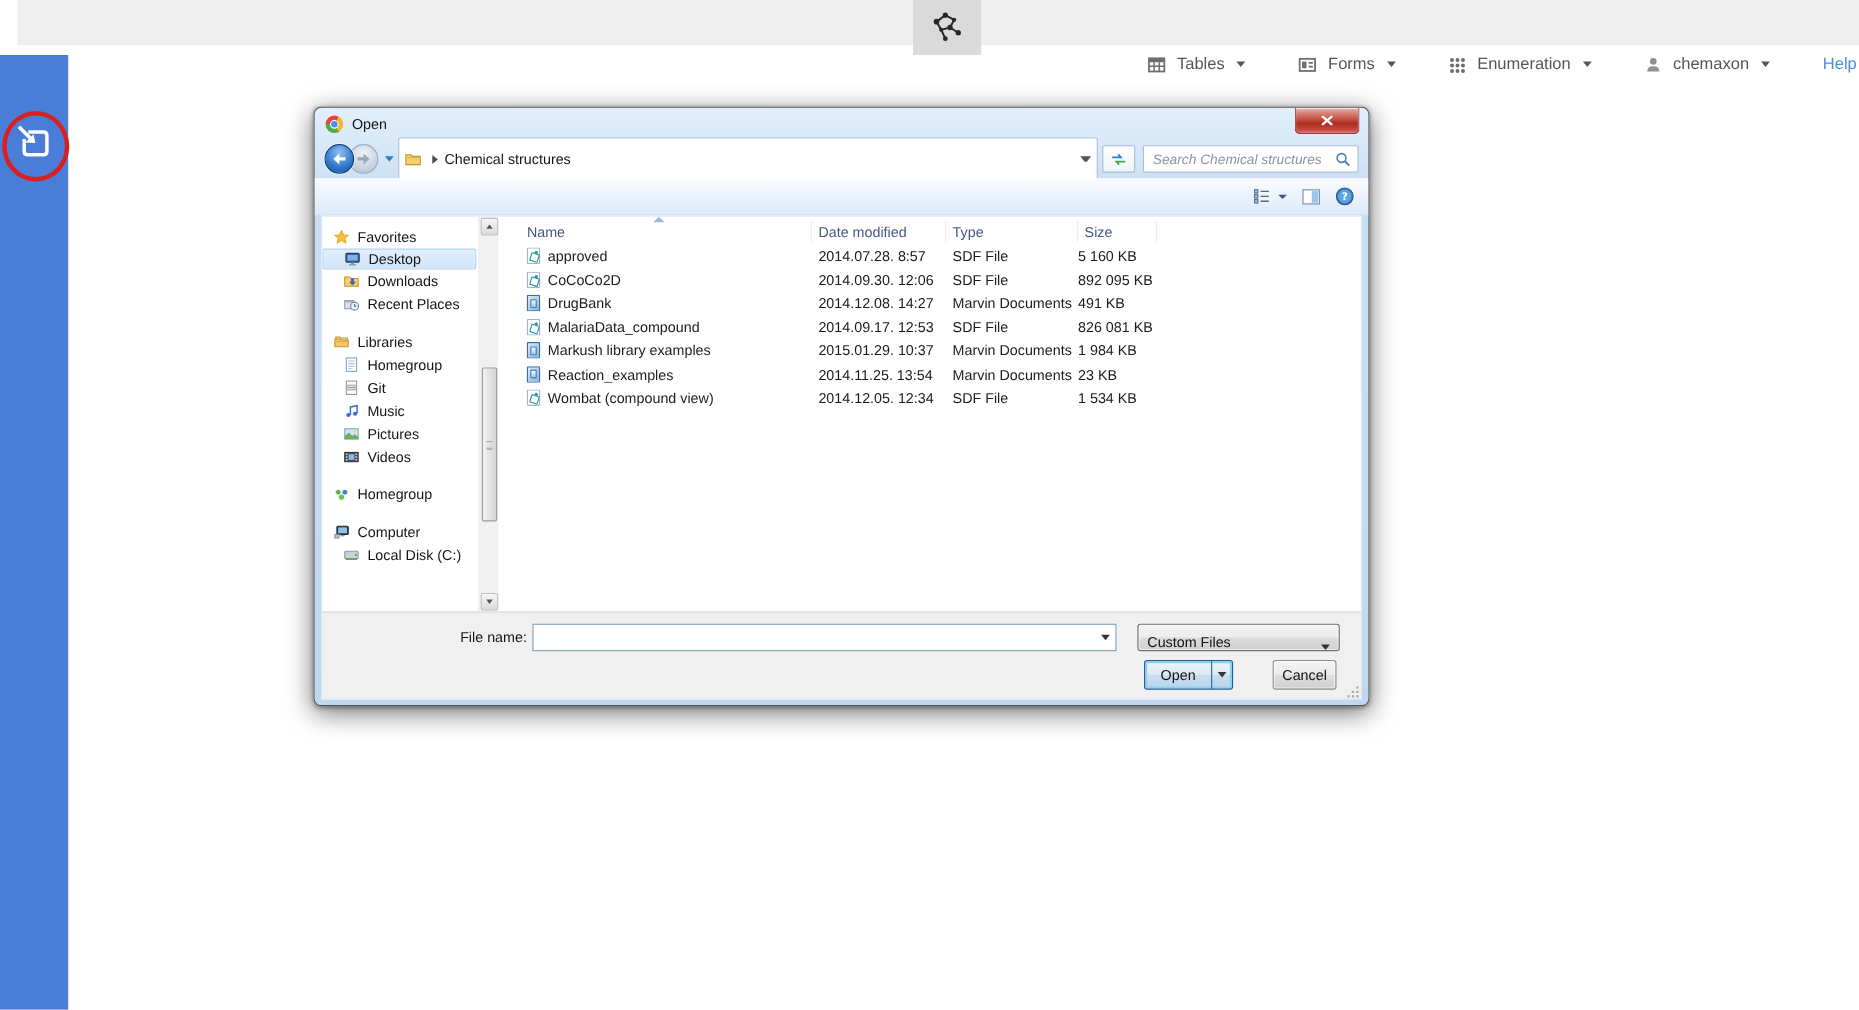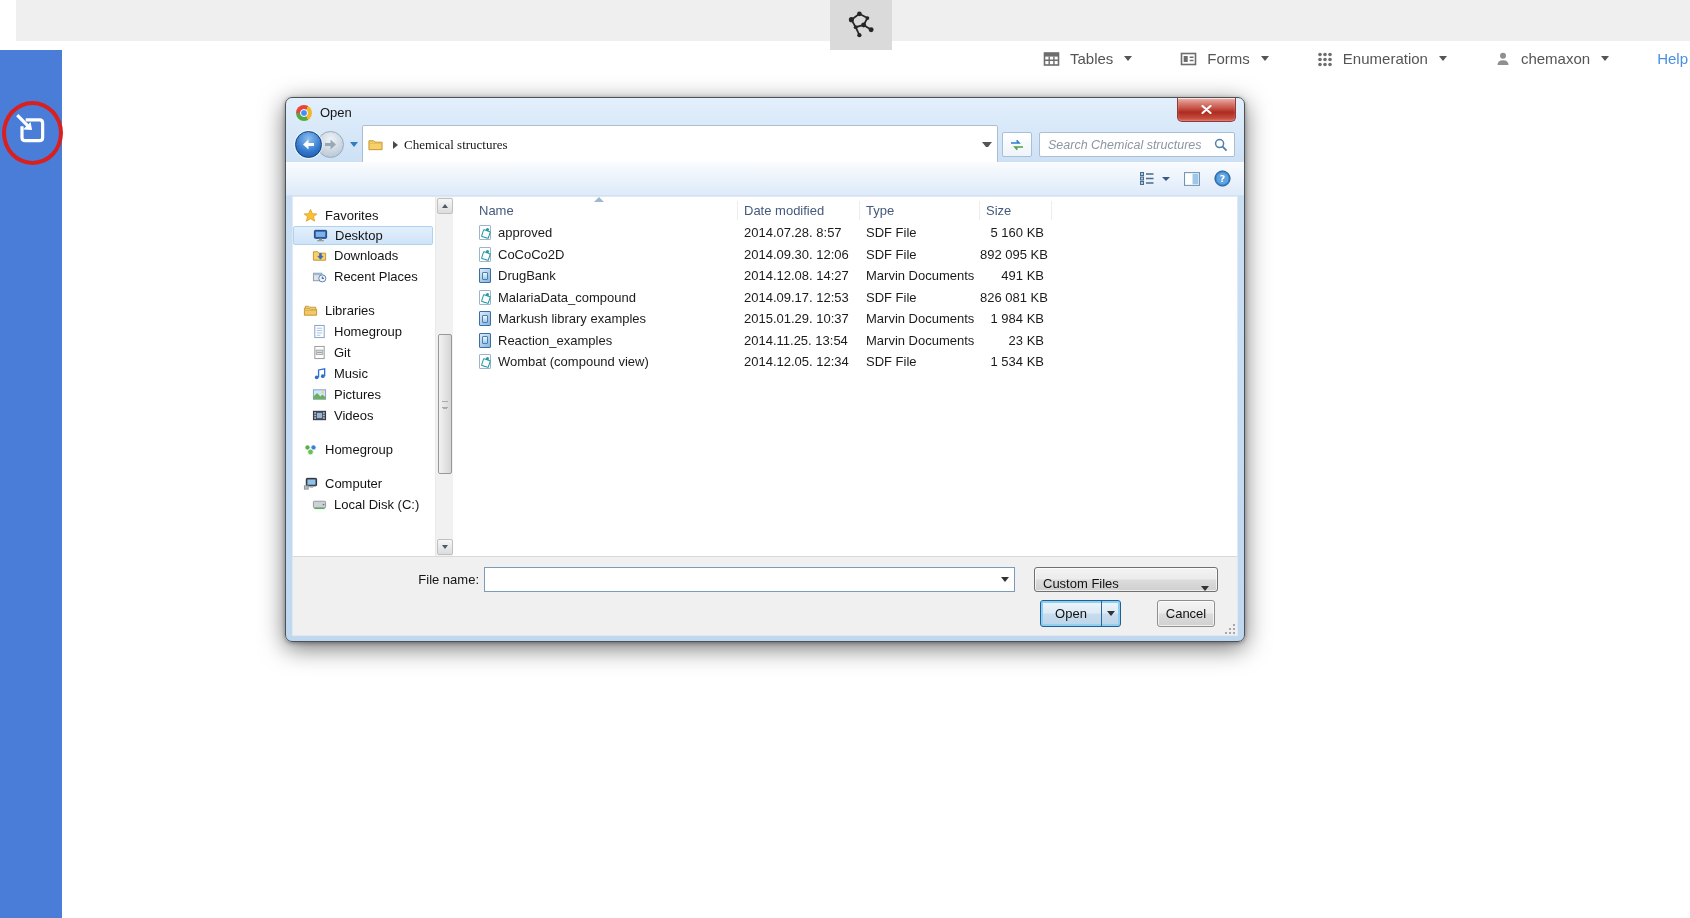--- a/index.html
+++ b/index.html
@@ -35,21 +35,21 @@
     border:1px solid #93393a;border-top:none;border-radius:0 0 5px 5px;
     background:linear-gradient(#f0b7ae 0%,#d9857c 20%,#c44a3e 48%,#ad2b20 62%,#c64c3c 88%,#d8746a 100%);
     box-shadow:inset 0 1px 0 rgba(255,255,255,.6), inset 0 0 2px rgba(255,255,255,.35);
     display:flex;align-items:center;justify-content:center;}
   
   .nav-row{height:35px;flex:none;display:flex;align-items:center;padding:0 9px;}
   .circle-btn{width:27px;height:27px;border-radius:50%;display:flex;align-items:center;justify-content:center;flex:none;box-sizing:border-box;}
   .back-btn{background:radial-gradient(circle at 50% 28%,#8cc0f0,#2f74cc 62%,#1b54a0);border:1px solid #123f77;box-shadow:0 0 0 1px rgba(255,255,255,.55);z-index:2;cursor:pointer;}
   .fwd-btn{background:radial-gradient(circle at 50% 30%,#eef3f8,#c2cfdc 70%,#aebdcb);border:1px solid #9cabba;margin-left:-5px;z-index:1;}
   .history-caret{width:0;height:0;border-left:4px solid transparent;border-right:4px solid transparent;border-top:5px solid #2f7ec2;margin:0 4px 0 6px;cursor:pointer;}
-  .address-box{flex:1;height:40px;background:#fff;border:1px solid #aabfd6;border-radius:2px;display:flex;align-items:center;gap:6px;padding:0 5px;box-sizing:border-box;cursor:default;font-family:Liberation Serif, serif;}
+  .address-box{flex:1;height:40px;background:#fff;border:1px solid #aabfd6;border-radius:2px;display:flex;align-items:center;gap:6px;padding:0 5px;box-sizing:border-box;cursor:default;}
   .crumb-arrow{width:0;height:0;border-top:4px solid transparent;border-bottom:4px solid transparent;border-left:5px solid #4a4a4a;margin-left:4px;}
   .address-label{font-size:13px;color:#161616;}
   .address-caret{margin-left:auto;width:0;height:0;border-left:4px solid transparent;border-right:4px solid transparent;border-top:5px solid #555;padding-right:2px;cursor:pointer;}
   .refresh-btn{width:30px;height:25px;margin-left:4px;border:1px solid #aabfd6;border-radius:2px;background:linear-gradient(#ffffff,#edf4fa);display:flex;align-items:center;justify-content:center;flex:none;box-sizing:border-box;cursor:pointer;}
   .search-box{width:196px;height:25px;margin-left:7px;background:#fff;border:1px solid #aabfd6;border-radius:2px;display:flex;align-items:center;padding:0 6px;box-sizing:border-box;flex:none;}
   .search-input{flex:1;min-width:0;border:none;outline:none;background:transparent;font-family:"Liberation Sans",sans-serif;font-size:12.5px;font-style:italic;color:#555;}
   .search-input::placeholder{color:#8b96a1;font-style:italic;}
   
   .cmd-bar{height:33px;flex:none;display:flex;align-items:center;padding:0 13px;font-size:13px;color:#1f3c67;
     background:linear-gradient(#fafcfe,#eaf2fb 55%,#ddeafa);border-bottom:1px solid #d3e1f1;}
@@ -82,21 +82,21 @@
   .col-name{width:262px;padding-left:3px;}
   .col-date{width:122px;padding-left:6px;}
   .col-type{width:120px;padding-left:6px;}
   .col-size{width:72px;padding-left:6px;}
   .sort-arrow{position:absolute;left:118px;top:-2px;width:0;height:0;border-left:5px solid transparent;border-right:5px solid transparent;border-bottom:5px solid #9db8d2;}
   .file-row{display:flex;align-items:center;height:21.5px;font-size:13px;color:#1b1b1b;cursor:pointer;flex:none;}
   .cell{overflow:hidden;white-space:nowrap;box-sizing:border-box;}
   .cell-name{width:262px;display:flex;align-items:flex-start;gap:7px;padding-left:3px;}
   .cell-date{width:122px;padding-left:6px;}
   .cell-type{width:120px;padding-left:6px;}
-  .cell-size{width:72px;text-align:right;padding-right:8px;}
+  .cell-size{width:72px;padding-right:8px;}
   .file-icon{width:12px;height:15px;flex:none;position:relative;background:#fff;border:1px solid #9fb4c8;border-radius:1px;box-sizing:border-box;}
   .file-icon[data-icon="sdf"]::before{content:'';position:absolute;left:1.5px;top:4px;width:5.5px;height:5.5px;border:1.5px solid #1e98a6;border-radius:1px;transform:rotate(18deg);}
   .file-icon[data-icon="sdf"]::after{content:'';position:absolute;right:1px;top:2px;width:3px;height:3px;background:#1e98a6;border-radius:50%;}
   .file-icon[data-icon="marvin"]{border:1px solid #3a6ea5;background:linear-gradient(135deg,#dcecf9,#86b4de);}
   .file-icon[data-icon="marvin"]::before{content:'';position:absolute;inset:2.5px 2px;background:linear-gradient(#f0f7fd,#a3c9ea);border:1px solid #4a7fb0;border-radius:1px;}
   
   .bottom-bar{height:80px;flex:none;margin:0 6px;background:#f0f0f0;border:1px solid #e0e8f2;border-top:1px solid #d9d9d9;position:relative;font-size:13px;box-sizing:border-box;}
   .fn-label{position:absolute;left:0;top:15px;width:186px;text-align:right;color:#141414;}
   .fn-combo{position:absolute;left:191px;top:10px;width:531px;height:25px;background:#fff;border:1px solid #7c9bb8;display:flex;box-sizing:border-box;}
   .fn-input{flex:1;min-width:0;border:none;outline:none;padding:0 6px;font-family:"Liberation Sans",sans-serif;font-size:13px;color:#222;background:transparent;}

